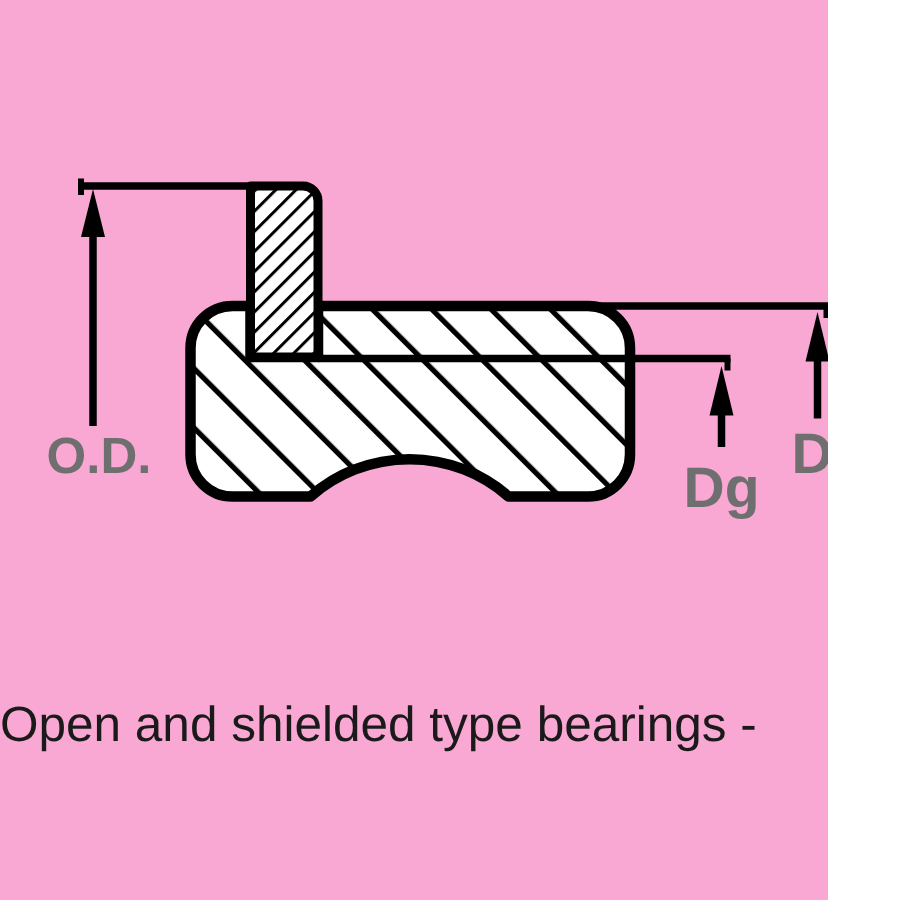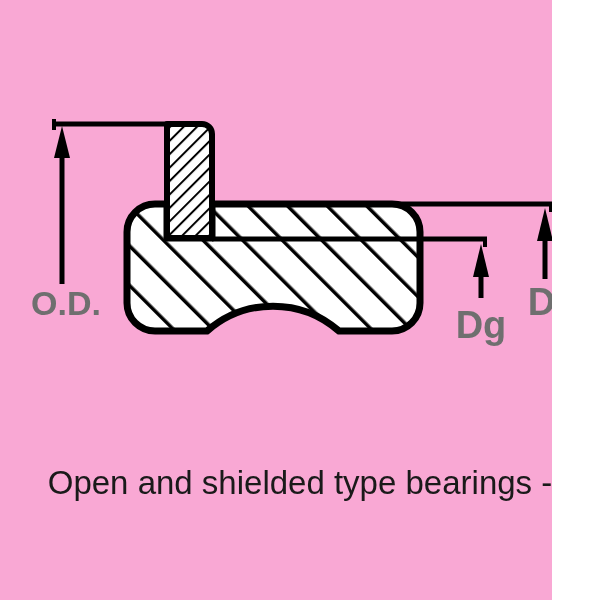--- a/index.html
+++ b/index.html
@@ -22,21 +22,20 @@
   }
   .dim-label {
     font-family: "Liberation Sans", sans-serif;
     font-weight: bold;
   }
   .caption {
     position: absolute;
     left: 0;
     top: 468px;
     width: 600px;
-    text-align: center;
     color: #1a1a1a;
     font-size: 33px;
     line-height: 30px;
     font-weight: 400;
   }
 </style>
 </head>
 <body>
 
 <div class="canvas">

